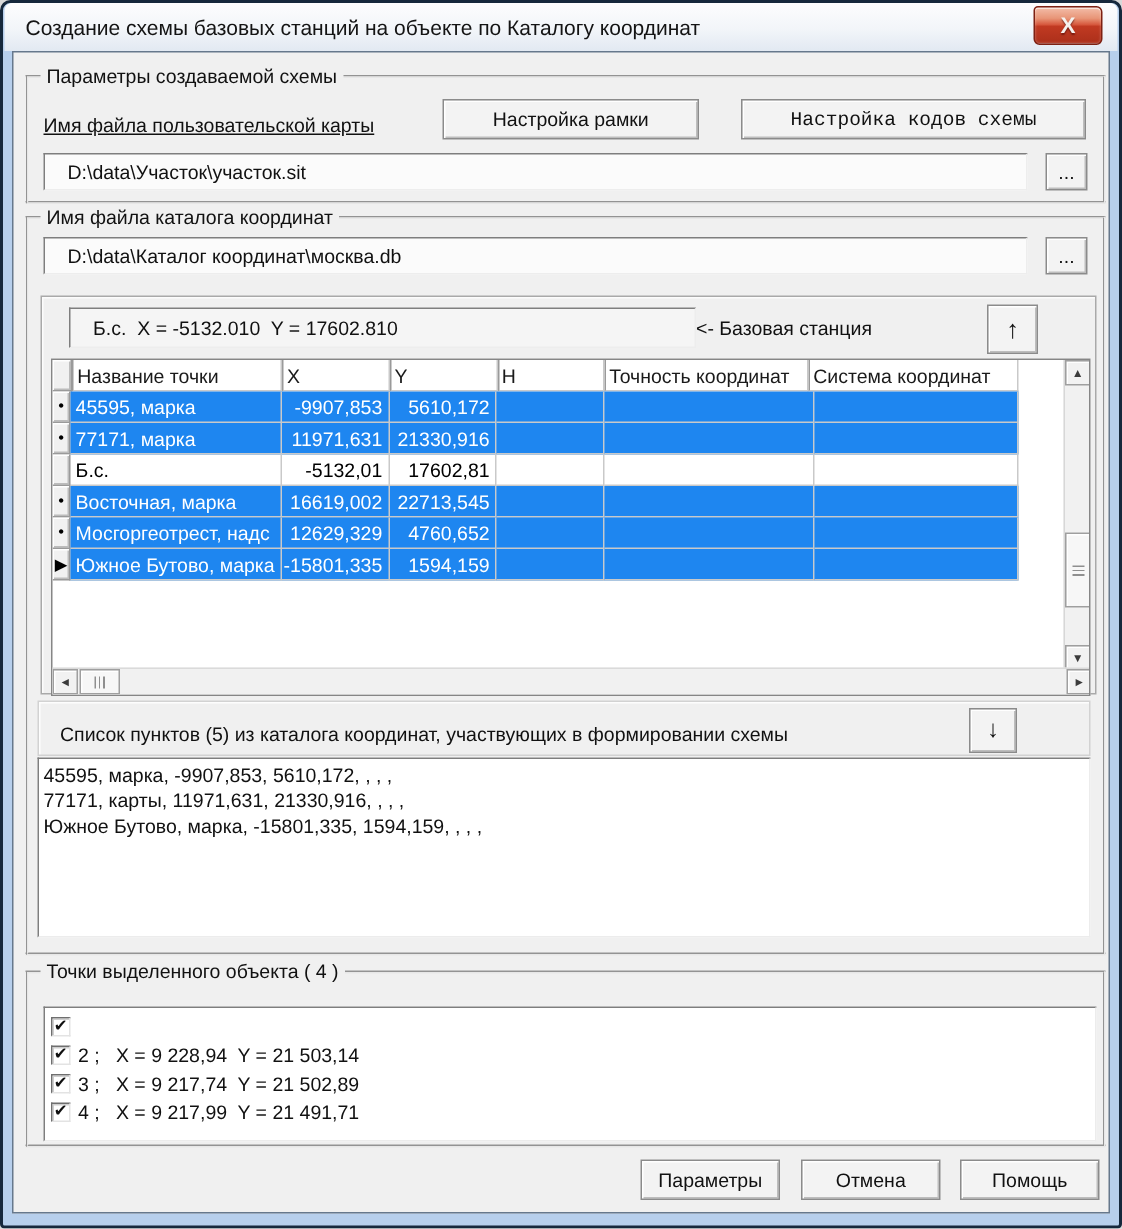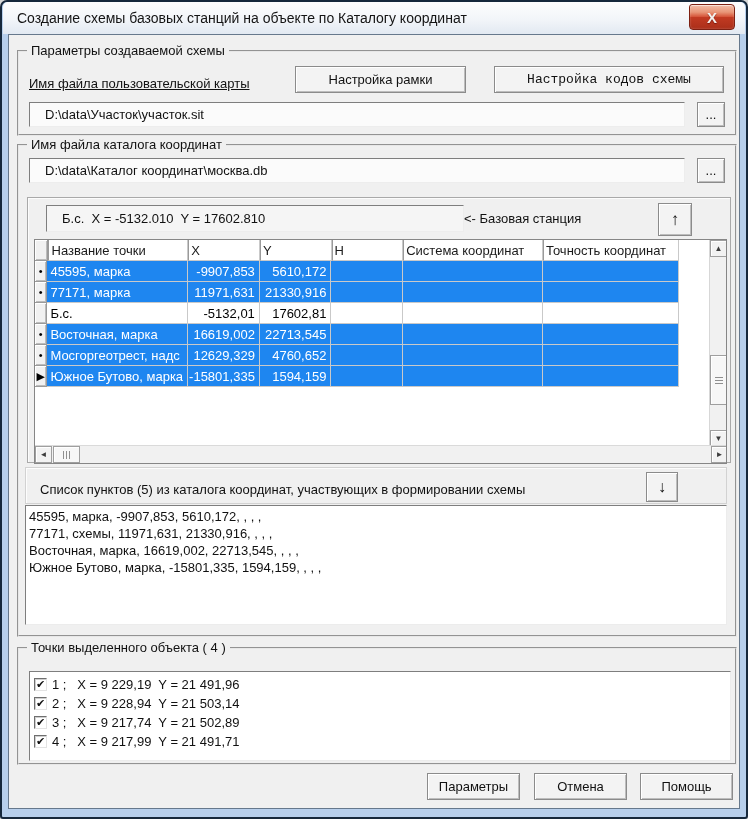--- a/index.html
+++ b/index.html
@@ -139,22 +139,22 @@
           <span>↑</span>
         </button>
 
         <div class="grid">
           <div class="grow ghead">
             <div class="gc ind"></div>
             <div class="gc cname">Название точки</div>
             <div class="gc cnum" style="justify-content:flex-start;padding-left:2px;">X</div>
             <div class="gc cnum" style="justify-content:flex-start;padding-left:2px;">Y</div>
             <div class="gc cnum" style="justify-content:flex-start;padding-left:2px;">H</div>
+            <div class="gc cacc">Точность координат</div>
             <div class="gc csys">Система координат</div>
-            <div class="gc cacc">Точность координат</div>
           </div>
 
           <div class="grow sel">
             <div class="gc ind">•</div>
             <div class="gc cname">45595, марка</div>
             <div class="gc cnum">-9907,853</div>
             <div class="gc cnum">5610,172</div>
             <div class="gc cnum"></div>
             <div class="gc csys"></div>
             <div class="gc cacc"></div>
@@ -232,34 +232,32 @@
 
       <div class="list-label-panel">
         <span class="list-label">Список пунктов (5) из каталога координат, участвующих в формировании схемы</span>
         <button class="btn down-btn">
           <span>↓</span>
         </button>
       </div>
 
       <div class="listbox">
         <div>45595, марка, -9907,853, 5610,172, , , ,</div>
-        <div>77171, схемы, 11971,631, 21330,916, , , ,</div>
-        <div>Восточная, марка, 16619,002, 22713,545, , , ,</div>
+        <div>77171, карты, 11971,631, 21330,916, , , ,</div>
         <div>Южное Бутово, марка, -15801,335, 1594,159, , , ,</div>
       </div>
     </div>
 
     <div class="groupbox gb3">
       <span class="legend">Точки выделенного объекта ( 4 )</span>
       <div class="check-listbox">
         <div class="check-row">
           <span class="checkbox">
               <span class="checkmark">✔</span>
             </span>
-          <span class="check-text">1 ;   X = 9 229,19  Y = 21 491,96</span>
         </div>
         <div class="check-row">
           <span class="checkbox">
               <span class="checkmark">✔</span>
             </span>
           <span class="check-text">2 ;   X = 9 228,94  Y = 21 503,14</span>
         </div>
         <div class="check-row">
           <span class="checkbox">
               <span class="checkmark">✔</span>

